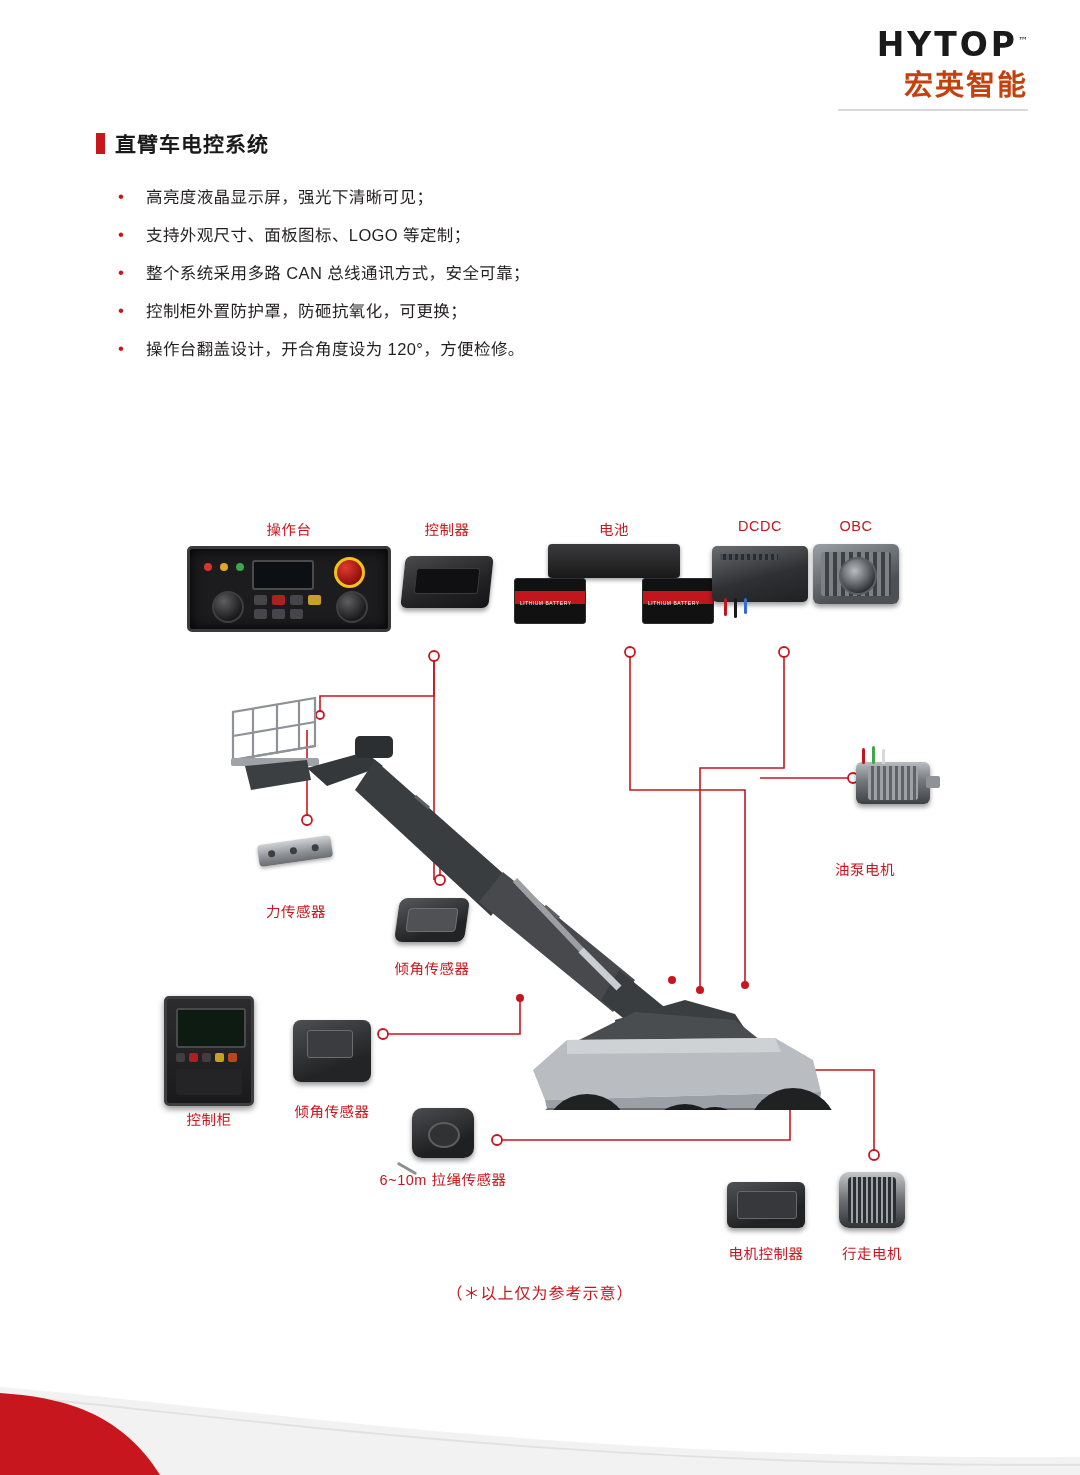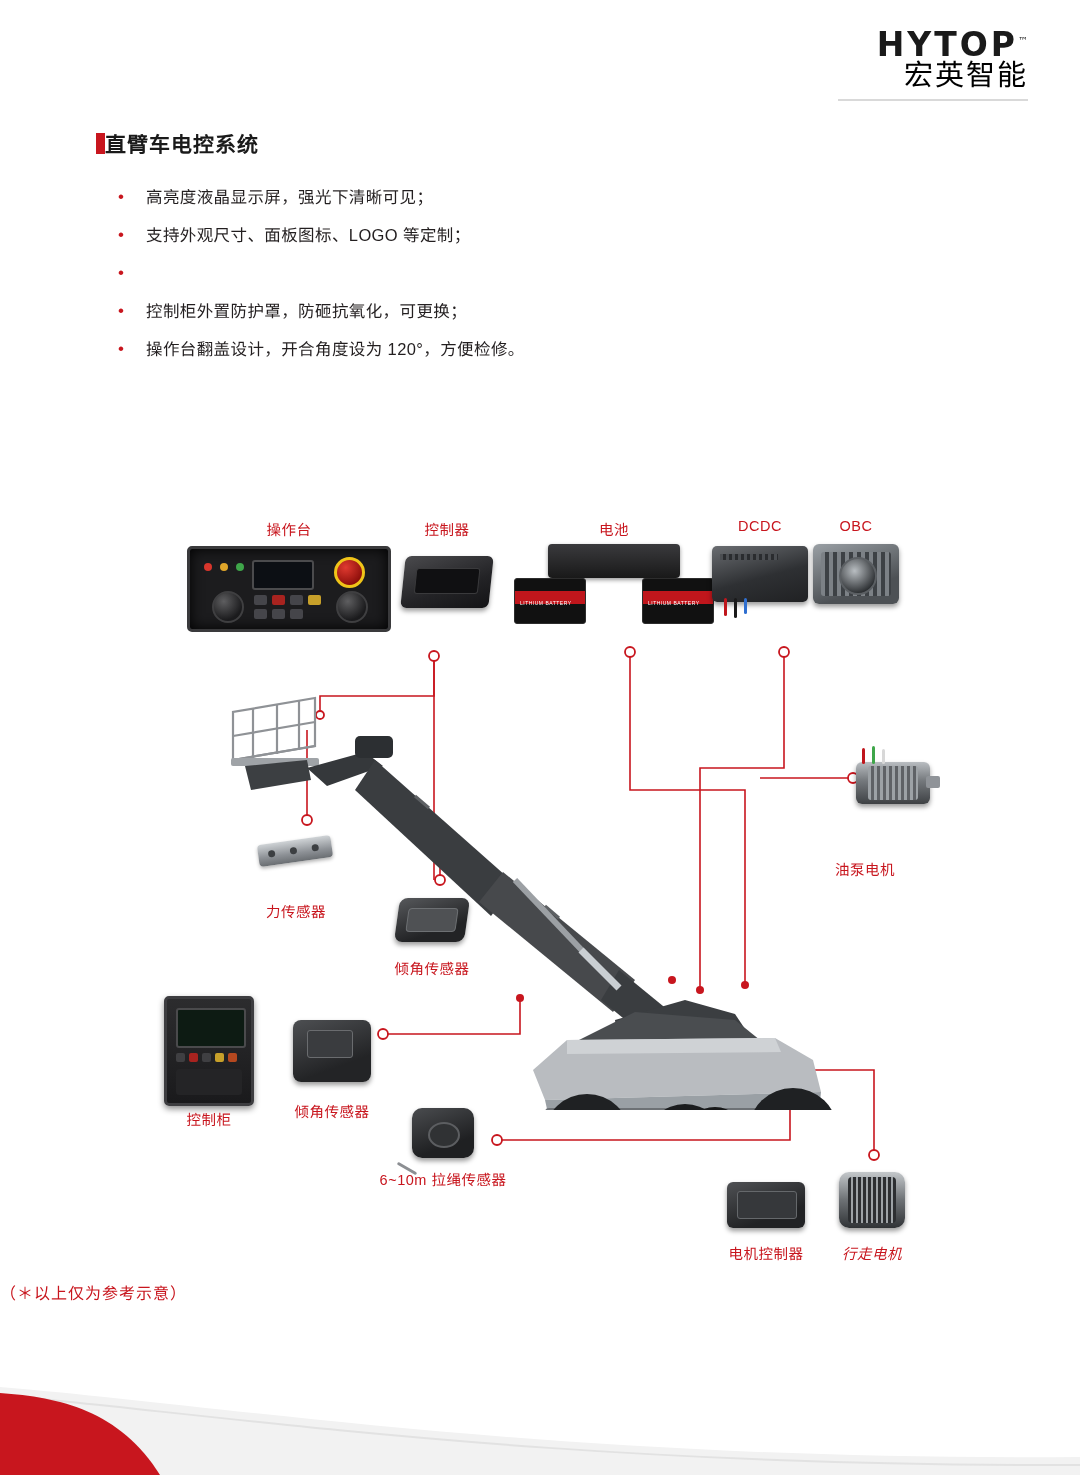--- a/index.html
+++ b/index.html
@@ -33,40 +33,42 @@
     position: relative;
     display: inline-block;
   }
   .brand-tm {
     font-size: 10px;
     vertical-align: super;
     letter-spacing: 0;
     font-weight: normal;
   }
   .brand-cn {
+    margin-top: 10px;
     font-size: 29px;
-    font-weight: normal;
+    font-weight: bold;
     letter-spacing: 2px;
-    color: #000000;
+    color: #c2410c;
   }
   .brand-rule {
     margin-top: 9px;
     width: 190px;
     height: 2px;
     background: #d9d9d9;
     margin-left: auto;
   }
 
   
   .section-title {
     position: absolute;
     top: 128px;
     left: 96px;
     display: flex;
     align-items: center;
+    gap: 10px;
   }
   .section-title .marker {
     width: 9px;
     height: 21px;
     background: #c8161e;
     display: inline-block;
   }
   .section-title .label {
     font-size: 21px;
     font-weight: bold;
@@ -374,20 +376,21 @@
     width: 640px;
     height: 470px;
   }
 
   
   .footnote {
     position: absolute;
     top: 1280px;
     left: 0;
     width: 1080px;
+    text-align: center;
     font-size: 16px;
     color: #c8161e;
     letter-spacing: 1px;
   }
 
   
   .swoosh {
     position: absolute;
     left: 0;
     bottom: 0;
@@ -416,20 +419,21 @@
   <div class="bullet">
     <span class="dot">•</span>
     <span class="text">高亮度液晶显示屏，强光下清晰可见；</span>
   </div>
   <div class="bullet">
     <span class="dot">•</span>
     <span class="text">支持外观尺寸、面板图标、LOGO 等定制；</span>
   </div>
   <div class="bullet">
     <span class="dot">•</span>
+    <span class="text">整个系统采用多路 CAN 总线通讯方式，安全可靠；</span>
   </div>
   <div class="bullet">
     <span class="dot">•</span>
     <span class="text">控制柜外置防护罩，防砸抗氧化，可更换；</span>
   </div>
   <div class="bullet">
     <span class="dot">•</span>
     <span class="text">操作台翻盖设计，开合角度设为 120°，方便检修。</span>
   </div>
 </div>
@@ -643,21 +647,21 @@
   <div class="part" style="left:766px; top:682px;">
     <div class="mctrl-box"></div>
   </div>
   <div class="caption" style="left:766px; top:742px;">电机控制器</div>
 
   <div class="part" style="left:872px; top:672px;">
     <div class="motor-round">
       <div class="fins"></div>
     </div>
   </div>
-  <div class="caption" style="left:872px; top:742px;font-style:italic;">行走电机</div>
+  <div class="caption" style="left:872px; top:742px;">行走电机</div>
 
 </div>
 
 <div class="footnote">（＊以上仅为参考示意）</div>
 
 <svg class="swoosh" viewBox="0 0 1080 200" xmlns="http://www.w3.org/2000/svg">
   <path d="M0 112 C 240 132, 560 186, 1080 182 L1080 200 L0 200 Z" fill="#f2f2f2"></path>
   <path d="M0 120 C 240 142, 560 192, 1080 190" fill="none" stroke="#e2e2e2" stroke-width="2"></path>
   <path d="M0 118 C 60 122, 120 136, 160 200 L0 200 Z" fill="#c8161e"></path>
 </svg>

